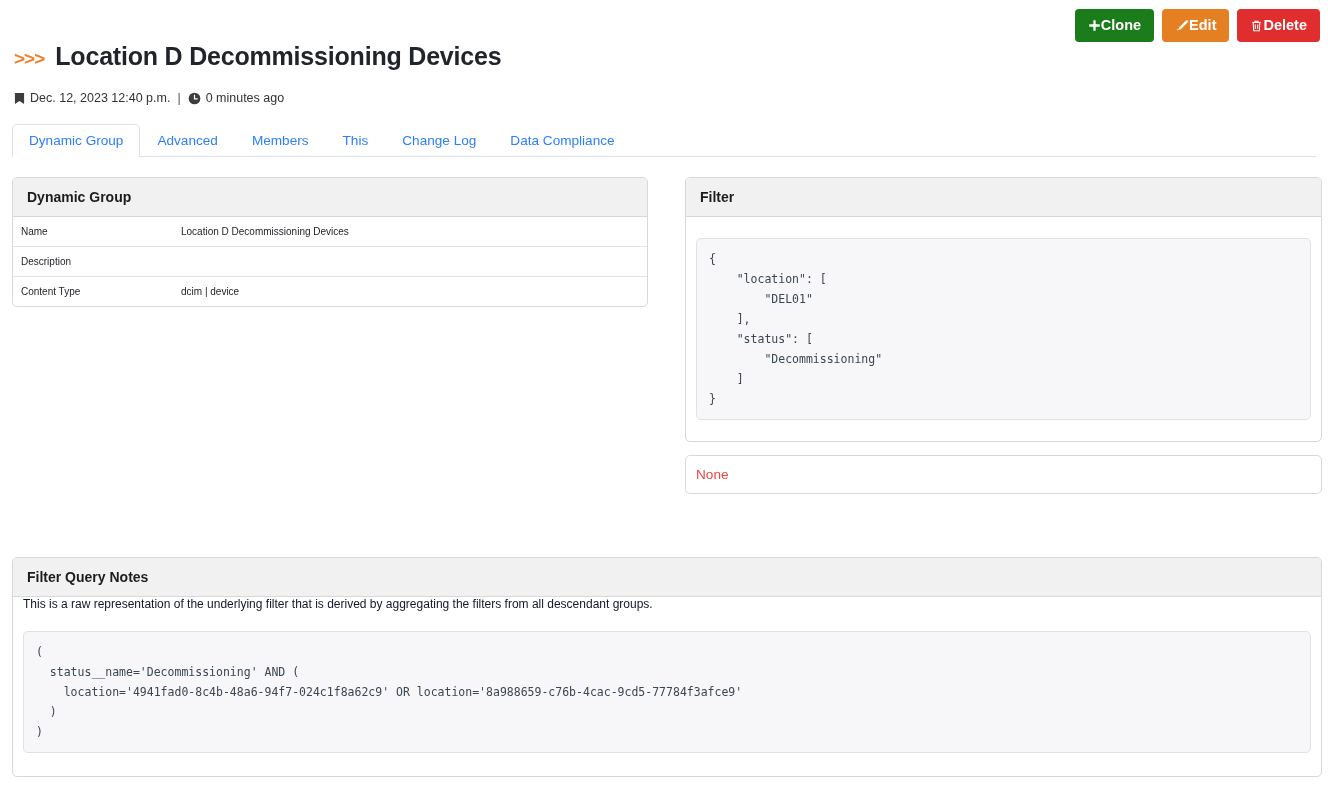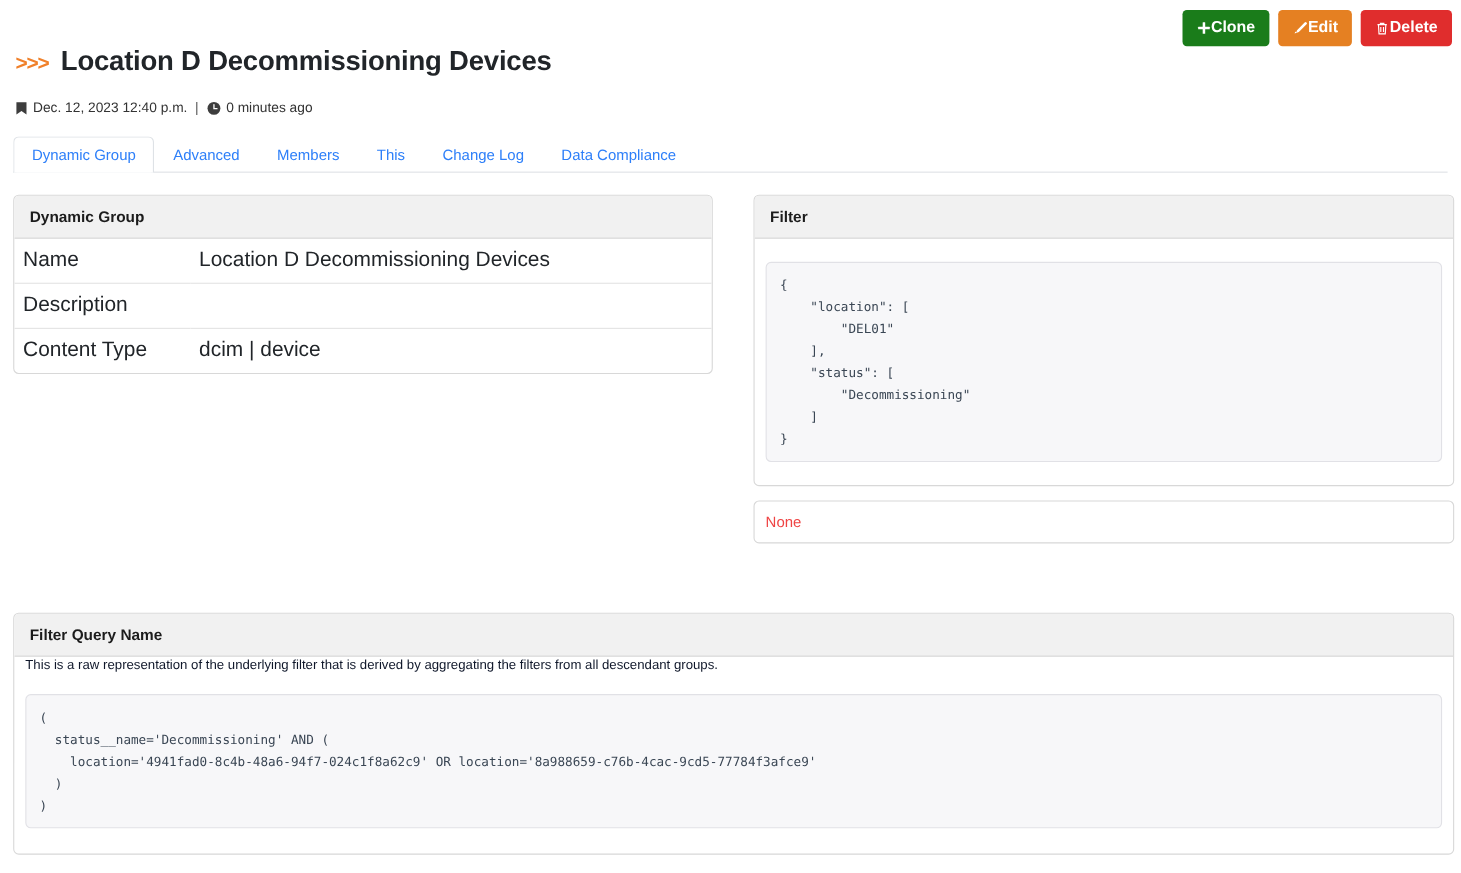--- a/index.html
+++ b/index.html
@@ -124,21 +124,21 @@
     color: #1c1c1c;
   }
   .panel-body { padding: 9px 10px 10px; }
 
   
   .info-table { width: 100%; border-collapse: collapse; }
   .info-table tr { border-bottom: 1px solid #e3e3e3; }
   .info-table tr:last-child { border-bottom: none; }
   .info-table td {
     padding: 9px 8px;
-    font-size: 19px;
+    font-size: 10px;
     color: #212529;
     vertical-align: top;
   }
   .info-table td.k { width: 160px; }
 
   
   .codebox {
     background: #f7f7f9;
     border: 1px solid #e1e1e6;
     border-radius: 5px;
@@ -272,21 +272,21 @@
     ]
 }</pre>
     </div>
   </div>
 
   <div class="panel" id="panel-security">
     <div class="plain-body">None</div>
   </div>
 
   <div class="panel" id="panel-fql">
-    <div class="panel-head">Filter Query Name</div>
+    <div class="panel-head">Filter Query Notes</div>
     <div class="fql-desc">This is a raw representation of the underlying filter that is derived by aggregating the filters from all descendant groups.</div>
     <div class="fql-code-wrap">
       <pre class="codebox">(
   status__name='Decommissioning' AND (
     location='4941fad0-8c4b-48a6-94f7-024c1f8a62c9' OR location='8a988659-c76b-4cac-9cd5-77784f3afce9'
   )
 )</pre>
     </div>
   </div>
 

